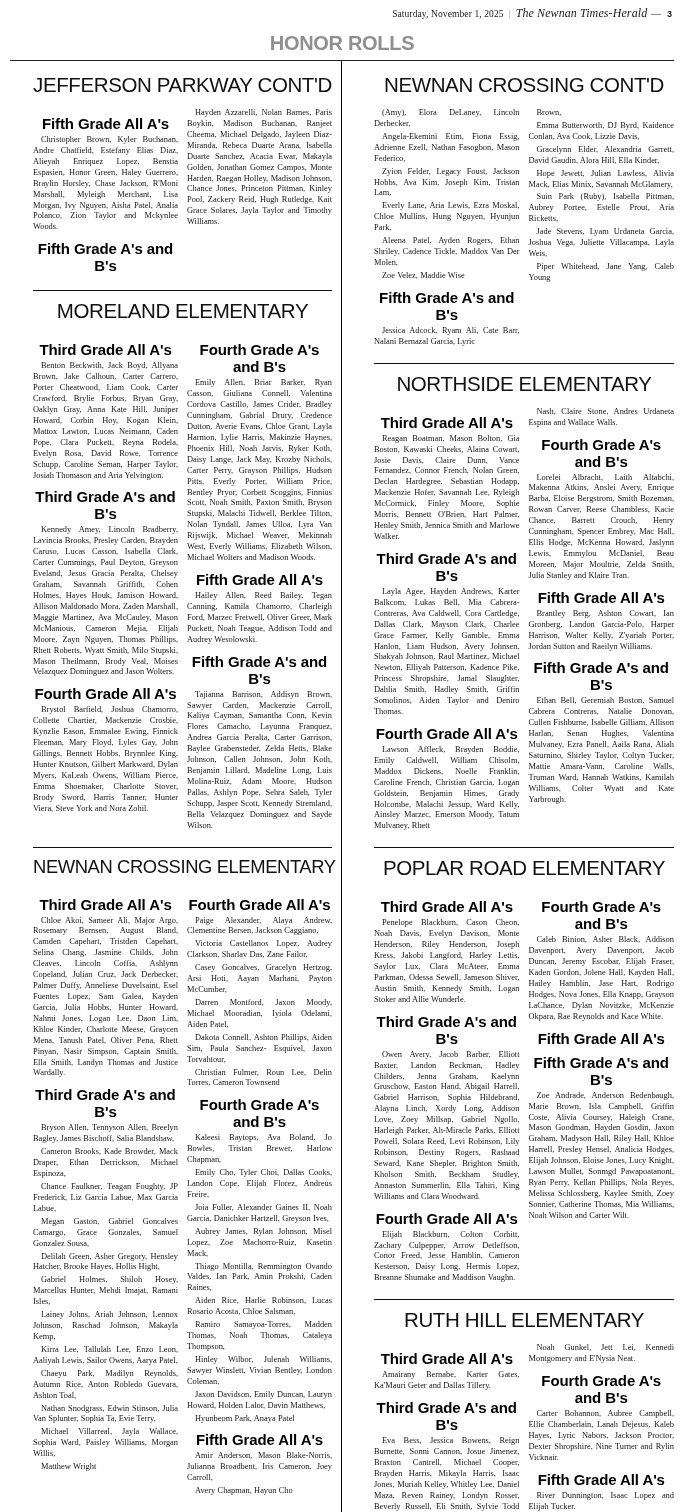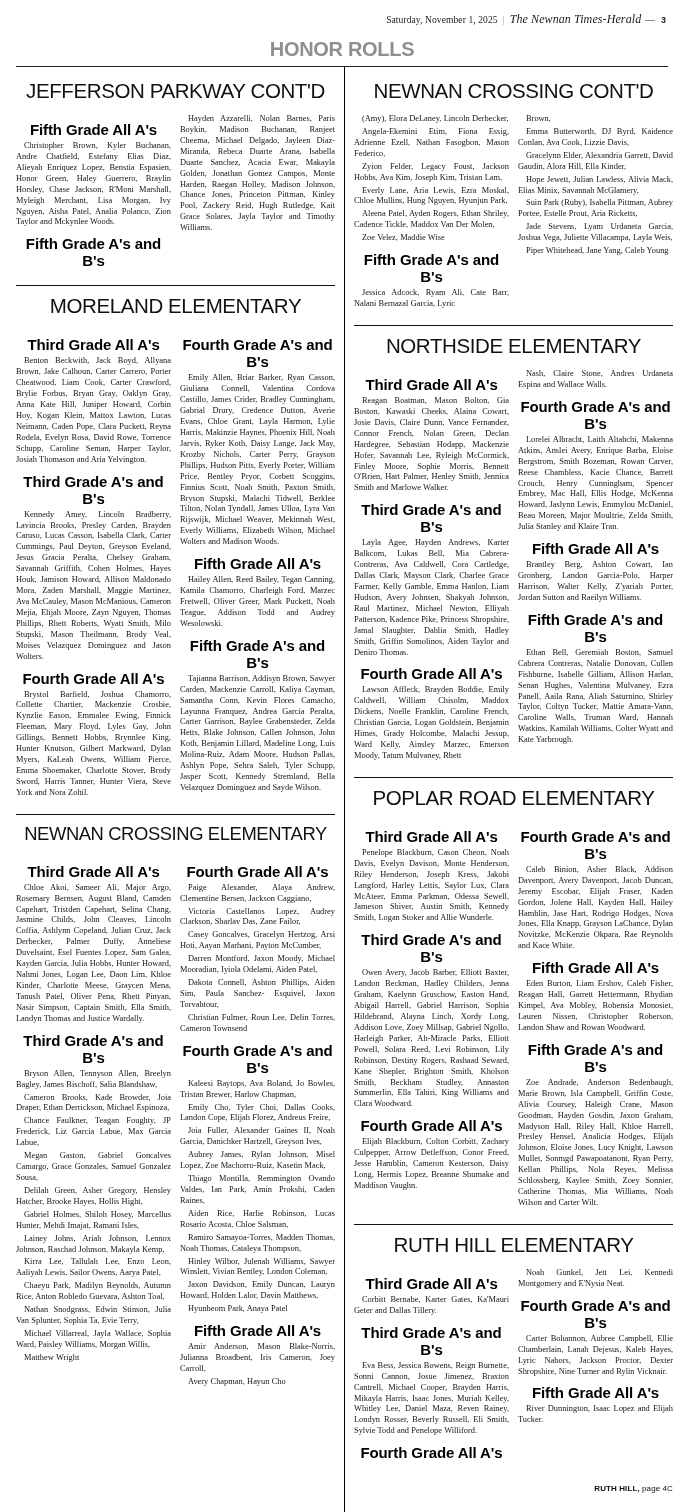--- a/index.html
+++ b/index.html
@@ -5,21 +5,21 @@
   * { box-sizing: border-box; }
   html, body { margin:0; padding:0; }
   body {
     width: 684px;
     height: 1512px;
     background: #ffffff;
     font-family: "Liberation Serif", serif;
     color: #111;
     overflow: hidden;
   }
-  .page { width:684px; height:1512px; position:relative; padding: 6px; }
+  .page { width:684px; height:1512px; position:relative; padding: 0; }
 
   
   .masthead {
     display:flex; justify-content:flex-end; align-items:baseline;
     padding: 6px 12px 0 0;
     font-size: 9.5px; letter-spacing:0.1px;
     color:#1a1a1a;
   }
   .masthead .sep { margin:0 5px; color:#999; }
   .masthead .paper { font-family:"Liberation Serif", serif; font-style:italic; font-size:12px; }
@@ -37,21 +37,21 @@
   }
   .rule-thick { border-top:1.6px solid #222; margin:0 10px; }
 
   
   .body-area { display:flex; padding: 0 10px; height: 1455px; }
   .master-col { width:332px; }
   .master-col.left { padding-right:9px; border-right:1px solid #000; }
   .master-col.right { padding-left:9px; }
 
   
-  .school { padding-top:4px; }
+  .school { padding-top:4px;margin-left:23px; }
   .school-title {
     font-family:"Liberation Sans", sans-serif;
     font-weight:normal;
     font-size:20.5px;
     letter-spacing:-0.4px;
     text-align:center;
     color:#111;
     margin: 8px 0 11px 0;
     white-space:nowrap;
   }
@@ -148,21 +148,21 @@
         </div>
         <div class="school">
           <div class="school-sep"></div>
           <div class="school-title sm">NEWNAN CROSSING ELEMENTARY</div>
           <div class="cols2">
             <div class="col">
               <div class="grade-head">Third Grade All A's</div>
               <p class="names">Chloe Akoi, Sameer Ali, Major Argo, Rosemary Bernsen, August Bland, Camden Capehart, Tristden Capehart, Selina Chang, Jasmine Childs, John Cleaves, Lincoln Coffia, Ashlynn Copeland, Julian Cruz, Jack Derbecker, Palmer Duffy, Anneliese Duvelsaint, Esel Fuentes Lopez, Sam Galea, Kayden Garcia, Julia Hobbs, Hunter Howard, Nahmi Jones, Logan Lee, Daon Lim, Khloe Kinder, Charlotte Meese, Graycen Mena, Tanush Patel, Oliver Pena, Rhett Pinyan, Nasir Simpson, Captain Smith, Ella Smith, Landyn Thomas and Justice Wardally.</p>
               <div class="grade-head">Third Grade A's and B's</div>
               <p class="names">Bryson Allen, Tennyson Allen, Breelyn Bagley, James Bischoff, Salia Blandshaw,</p>
-              <p class="names">Cameron Brooks, Kade Browder, Joia Draper, Ethan Derrickson, Michael Espinoza,</p>
+              <p class="names">Cameron Brooks, Kade Browder, Mack Draper, Ethan Derrickson, Michael Espinoza,</p>
               <p class="names">Chance Faulkner, Teagan Foughty, JP Frederick, Liz Garcia Labue, Max Garcia Labue,</p>
               <p class="names">Megan Gaston, Gabriel Goncalves Camargo, Grace Gonzales, Samuel Gonzalez Sousa,</p>
               <p class="names">Delilah Green, Asher Gregory, Hensley Hatcher, Brooke Hayes, Hollis Hight,</p>
               <p class="names">Gabriel Holmes, Shiloh Hosey, Marcellus Hunter, Mehdi Imajat, Ramani Isles,</p>
               <p class="names">Lainey Johns, Ariah Johnson, Lennox Johnson, Raschad Johnson, Makayla Kemp,</p>
               <p class="names">Kirra Lee, Tallulah Lee, Enzo Leon, Aaliyah Lewis, Sailor Owens, Aarya Patel,</p>
               <p class="names">Chaeyu Park, Madilyn Reynolds, Autumn Rice, Anton Robledo Guevara, Ashton Toal,</p>
               <p class="names">Nathan Snodgrass, Edwin Stinson, Julia Van Splunter, Sophia Ta, Evie Terry,</p>
               <p class="names">Michael Villarreal, Jayla Wallace, Sophia Ward, Paisley Williams, Morgan Willis,</p>
               <p class="names">Matthew Wright</p>
@@ -250,33 +250,32 @@
               <p class="names">Penelope Blackburn, Cason Cheon, Noah Davis, Evelyn Davison, Monte Henderson, Riley Henderson, Joseph Kress, Jakobi Langford, Harley Lettis, Saylor Lux, Clara McAteer, Emma Parkman, Odessa Sewell, Jameson Shiver, Austin Smith, Kennedy Smith, Logan Stoker and Allie Wunderle.</p>
               <div class="grade-head">Third Grade A's and B's</div>
               <p class="names">Owen Avery, Jacob Barber, Elliott Baxter, Landon Beckman, Hadley Childers, Jenna Graham, Kaelynn Gruschow, Easton Hand, Abigail Harrell, Gabriel Harrison, Sophia Hildebrand, Alayna Linch, Xordy Long, Addison Love, Zoey Millsap, Gabriel Ngollo, Harleigh Parker, Ah-Miracle Parks, Elliott Powell, Solara Reed, Levi Robinson, Lily Robinson, Destiny Rogers, Rashaad Seward, Kane Shepler, Brighton Smith, Kholson Smith, Beckham Studley, Annaston Summerlin, Ella Tahiri, King Williams and Clara Woodward.</p>
               <div class="grade-head">Fourth Grade All A's</div>
               <p class="names">Elijah Blackburn, Colton Corbitt, Zachary Culpepper, Arrow Detleffson, Conor Freed, Jesse Hamblin, Cameron Kesterson, Daisy Long, Hermis Lopez, Breanne Shumake and Maddison Vaughn.</p>
             </div>
             <div class="col">
               <div class="grade-head">Fourth Grade A's and B's</div>
               <p class="names">Caleb Binion, Asher Black, Addison Davenport, Avery Davenport, Jacob Duncan, Jeremy Escobar, Elijah Fraser, Kaden Gordon, Jolene Hall, Kayden Hall, Hailey Hamblin, Jase Hart, Rodrigo Hodges, Nova Jones, Ella Knapp, Grayson LaChance, Dylan Novitzke, McKenzie Okpara, Rae Reynolds and Kace White.</p>
               <div class="grade-head">Fifth Grade All A's</div>
-              <p class="names">Eden Burton, Liam Ershov, Caleb Fisher, Reagan Hall, Garrett Hettermann, Rhydian Kimpel, Ava Mobley, Robensia Monosiet, Lauren Nissen, Christopher Roberson, Landon Shaw and Rowan Woodward.</p>
               <div class="grade-head">Fifth Grade A's and B's</div>
               <p class="names">Zoe Andrade, Anderson Bedenbaugh, Marie Brown, Isla Campbell, Griffin Coste, Alivia Coursey, Haleigh Crane, Mason Goodman, Hayden Gosdin, Jaxon Graham, Madyson Hall, Riley Hall, Khloe Harrell, Presley Hensel, Analicia Hodges, Elijah Johnson, Eloise Jones, Lucy Knight, Lawson Mullet, Sonmgd Pawapoatanont, Ryan Perry, Kellan Phillips, Nola Reyes, Melissa Schlossberg, Kaylee Smith, Zoey Sonnier, Catherine Thomas, Mia Williams, Noah Wilson and Carter Wilt.</p>
             </div>
           </div>
         </div>
         <div class="school">
           <div class="school-sep"></div>
           <div class="school-title">RUTH HILL ELEMENTARY</div>
           <div class="cols2">
             <div class="col">
               <div class="grade-head">Third Grade All A's</div>
-              <p class="names">Corbitt Bernabe, Karter Gates, Ka'Mauri Geter and Dallas Tillery.</p>
+              <p class="names">Amairany Bernabe, Karter Gates, Ka'Mauri Geter and Dallas Tillery.</p>
               <div class="grade-head">Third Grade A's and B's</div>
               <p class="names">Eva Bess, Jessica Bowens, Reign Burnette, Sonni Cannon, Josue Jimenez, Braxton Cantrell, Michael Cooper, Brayden Harris, Mikayla Harris, Isaac Jones, Muriah Kelley, Whitley Lee, Daniel Maza, Reven Rainey, Londyn Rosser, Beverly Russell, Eli Smith, Sylvie Todd and Penelope Williford.</p>
               <div class="grade-head">Fourth Grade All A's</div>
             </div>
             <div class="col">
               <p class="names">Noah Gunkel, Jett Lei, Kennedi Montgomery and E'Nysia Neat.</p>
               <div class="grade-head">Fourth Grade A's and B's</div>
               <p class="names">Carter Bohannon, Aubree Campbell, Ellie Chamberlain, Lanah Dejesus, Kaleb Hayes, Lyric Nabors, Jackson Proctor, Dexter Shropshire, Nine Turner and Rylin Vicknair.</p>
               <div class="grade-head">Fifth Grade All A's</div>
               <p class="names">River Dunnington, Isaac Lopez and Elijah Tucker.</p>

